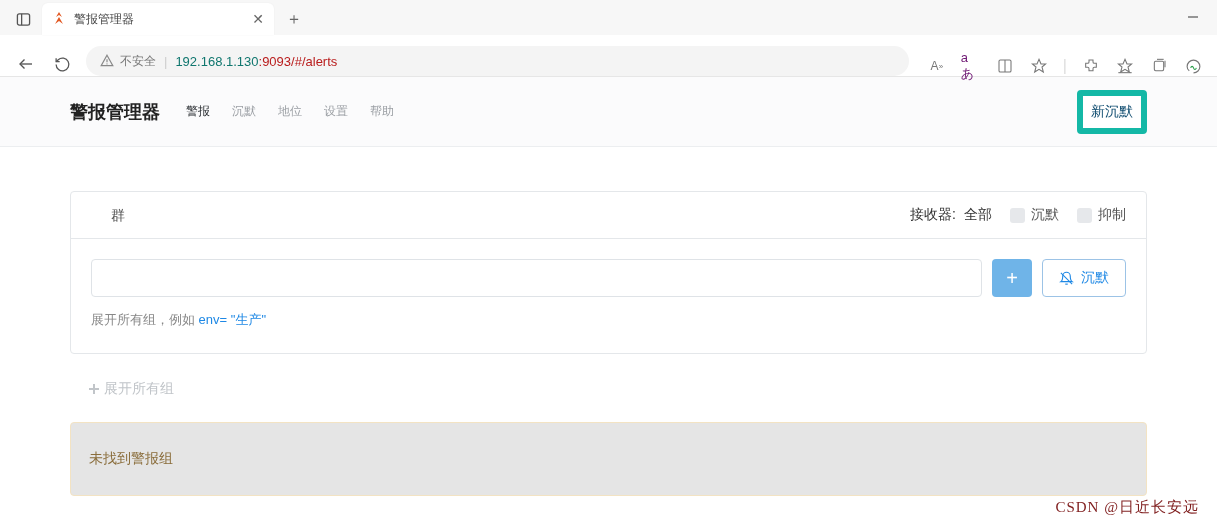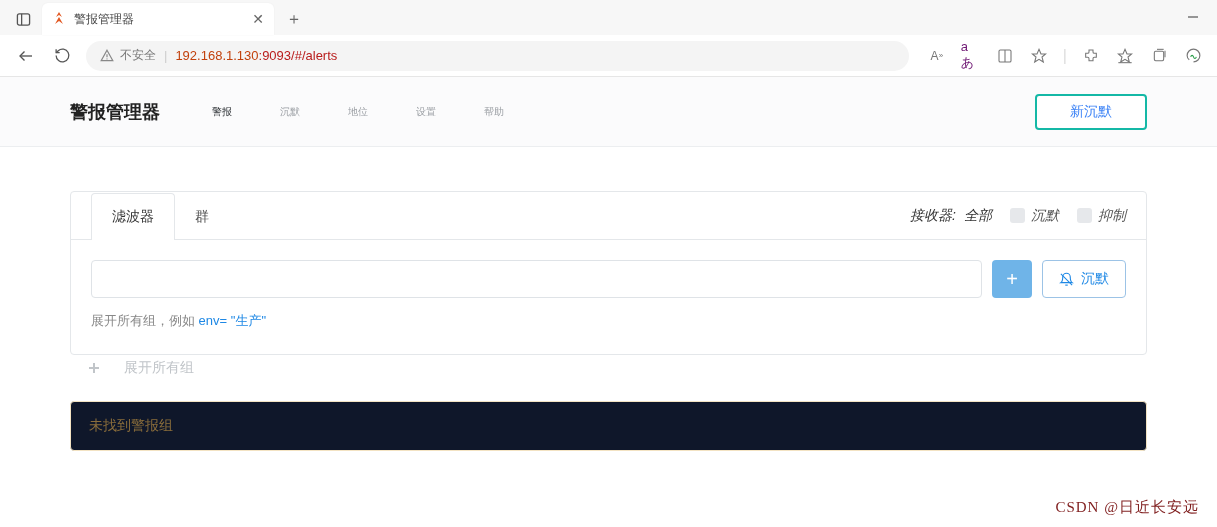--- a/index.html
+++ b/index.html
@@ -9,57 +9,57 @@
     .chrome { background: #f7f7f7; }
     .titlebar { height: 35px; display: flex; align-items: flex-end; padding: 0 8px; }
     .panel-icon { width: 22px; height: 22px; margin: 0 8px 5px 4px; display: flex; align-items: center; justify-content: center; color: #555; }
     .tab { background: #fff; border-radius: 6px 6px 0 0; height: 32px; width: 232px; display: flex; align-items: center; padding: 0 10px; gap: 8px; font-size: 12px; color: #444; box-shadow: 0 0 2px rgba(0,0,0,.05); }
     .tab .favicon { width: 14px; height: 14px; display:flex; align-items:center; justify-content:center; }
     .tab .title { flex: 1; overflow: hidden; white-space: nowrap; }
     .tab .close { color: #666; font-size: 14px; }
     .newtab { width: 28px; height: 28px; display: flex; align-items: center; justify-content: center; color: #666; font-size: 16px; margin-left: 6px; margin-bottom: 2px; }
     .win-controls { margin-left: auto; display: flex; gap: 22px; color: #555; margin-bottom: 8px; margin-right: 10px; }
 
-    .addrbar { height: 42px; display: flex; align-items: center; padding: 0 14px; gap: 12px; border-bottom: 1px solid #e6e6e6; background: #fff; }
+    .addrbar { height: 42px; display: flex; align-items: flex-end; padding: 0 14px; gap: 12px; border-bottom: 1px solid #e6e6e6; background: #fff; }
     .nav-btn { width: 24px; height: 24px; display: flex; align-items: center; justify-content: center; color: #555; }
     .urlbox { flex: 1; height: 30px; background: #f4f4f4; border-radius: 15px; display: flex; align-items: center; padding: 0 14px; gap: 8px; font-size: 13px; color: #333; }
     .urlbox .insecure { color: #777; display:flex; align-items:center; gap:6px; font-size:12px;}
-    .urlbox .host { color: #c2410c; }
+    .urlbox .host { color: #0f766e; }
     .urlbox .rest { color: #b91c1c; }
     .addr-right { display:flex; align-items:center; gap:14px; color:#777; margin-left:6px; }
     .addr-right .item { width:20px; height:20px; display:flex; align-items:center; justify-content:center; font-size:13px; }
     .addr-right .trans { color:#701a75; font-weight:500; }
 
     
     .appnav { height: 70px; border-bottom: 1px solid #eceef0; display: flex; align-items: center; padding: 0 70px; background:#fbfbfc; }
     .brand { font-size: 18px; font-weight: 600; color: #222; margin-right: 26px; }
     .navlinks { display:flex; gap: 22px; }
-    .navlinks a { font-size: 10px; color: #9b9fa4; text-decoration: none; margin-left: 26px; }
+    .navlinks a { font-size: 12px; color: #9b9fa4; text-decoration: none; }
     .navlinks a.active { color: #2b2f33; font-weight: 500; }
-    .new-silence { margin-left: auto; border:2px solid #14b8a6; color:#3b82f6; background:#fff; padding: 7px 33px; border-radius:4px; font-size:14px; }
+    .new-silence { margin-left: auto; border:6px solid #14b8a6; color:#0c4a6e; background:#fff; padding: 7px 8px; border-radius:4px; font-size:14px; }
 
     
     .content { padding: 44px 70px 0; }
     .card { border:1px solid #e4e7ea; border-radius: 4px; padding: 0 20px 24px; background:#fff; }
     .cardtabs { display:flex; align-items:center; border-bottom:1px solid #e4e7ea; margin:0 -20px 20px; padding: 0 20px; }
     .cardtab { padding: 14px 20px; font-size:14px; color:#555; border:1px solid transparent; border-bottom:none; position:relative; top:1px; background:#fff; }
     .cardtab.active { border-color:#e4e7ea; border-radius:4px 4px 0 0; color:#333; background:#fff; }
-    .card-filters { margin-left:auto; display:flex; align-items:center; gap:18px; font-size:14px; color:#333;font-style:italic; }
+    .card-filters { margin-left:auto; display:flex; align-items:center; gap:18px; font-size:14px; color:#333; }
     .chk { display:flex; align-items:center; gap:6px; color:#555;}
     .chkbox { width:15px; height:15px; border-radius:3px; background:#e6e8eb; display:inline-block; }
 
     .filter-row { display:flex; gap:10px; }
     .filter-input { flex:1; height:38px; border:1px solid #dfe3e7; border-radius:4px; padding:0 12px; font-size:14px; outline:none; }
     .add-btn { width:40px; height:38px; background:#6fb4e8; color:#fff; border:none; border-radius:4px; font-size:20px; display:flex; align-items:center; justify-content:center; }
     .silence-btn { height:38px; border:1px solid #9cc3e6; color:#1e88e5; background:#fff; border-radius:4px; padding:0 16px; font-size:14px; display:flex; align-items:center; gap:7px; }
     .hint { margin-top:14px; font-size:13px; color:#888; }
     .hint .eg { color:#1e88e5; }
 
-    .expand { color:#c1c5c9; font-size:14px; display:flex; align-items:center; gap:24px; padding:4px 18px; }
-    .warning { margin-top:20px; background:#0f172a; border:1px solid #f3e3c3; color:#8a6d3b; padding:15px 18px; border-radius:4px; font-size:14px; }
+    .expand { margin-top:22px; color:#c1c5c9; font-size:14px; display:flex; align-items:center; gap:4px; padding:4px 18px; }
+    .warning { margin-top:20px; background:#e5e5e5; border:1px solid #f3e3c3; color:#8a6d3b; padding:27px 18px; border-radius:4px; font-size:14px; }
 
     .watermark { position:absolute; right:18px; bottom:10px; color:#7f1d1d; font-size:15px; letter-spacing:1px; font-family: "SimSun", serif; }
   </style>
 </head>
 <body>
 
 <div class="chrome">
   <div class="titlebar">
     <div class="panel-icon">
       <svg width="15" height="15" viewBox="0 0 16 16" fill="none" stroke="currentColor" stroke-width="1.4">
@@ -165,21 +165,20 @@
     <a>地位</a>
     <a>设置</a>
     <a>帮助</a>
   </div>
   <button class="new-silence">新沉默</button>
 </div>
 
 <div class="content">
   <div class="card">
     <div class="cardtabs">
-      <div class="cardtab active">滤波器</div>
       <div class="cardtab" style="border:none;background:transparent">群</div>
       <div class="card-filters">
         <span>接收器:</span>
         <span style="margin-left:-10px">全部</span>
         <label class="chk">
             <span class="chkbox"></span>
             <span>沉默</span>
           </label>
         <label class="chk">
             <span class="chkbox"></span>

